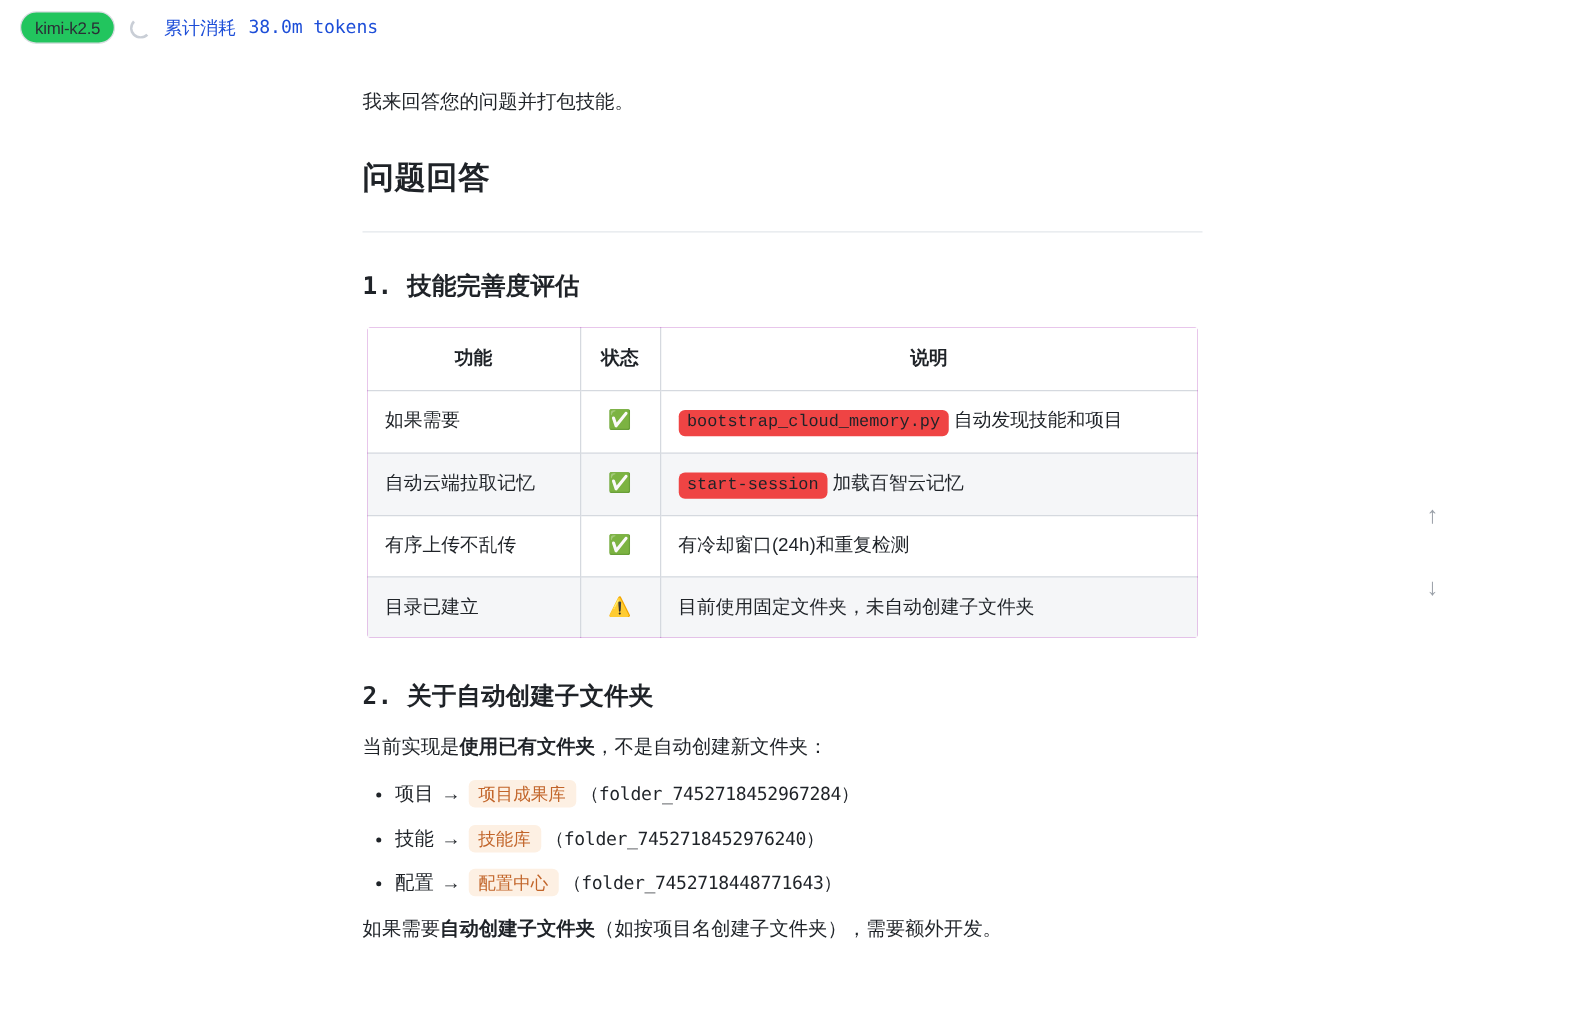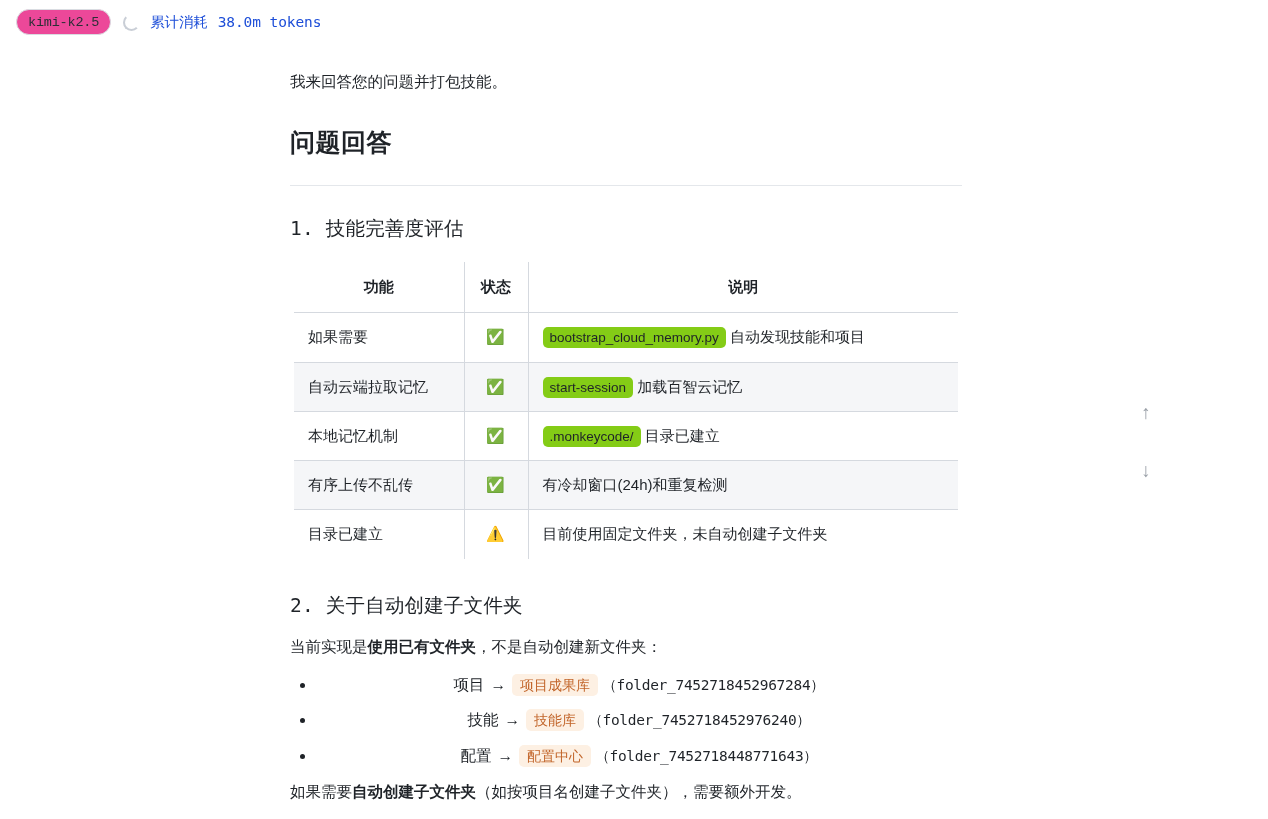--- a/index.html
+++ b/index.html
@@ -21,24 +21,24 @@
     padding: 0 16px;
     background: #ffffff;
   }
   .model-chip {
     display: inline-flex;
     align-items: center;
     height: 26px;
     padding: 0 11px;
     border: 1px solid #d9dce1;
     border-radius: 13px;
-    font-family: Liberation Mono, monospace;
+    font-family: Liberation Sans, sans-serif;
     font-size: 13.5px;
     color: #2b2f36;
-    background: #ec4899;
+    background: #22c55e;
     letter-spacing: -0.2px;
   }
   .spinner {
     width: 17px; height: 17px;
     border-radius: 50%;
     border: 2px solid #c9ced6;
     border-top-color: transparent;
     border-right-color: transparent;
     margin-left: 2px;
   }
@@ -69,21 +69,21 @@
   h1.doc-h1 {
     font-size: 25px;
     font-weight: 700;
     margin: 26px 0 0 0;
     padding-bottom: 20px;
     border-bottom: 1px solid #e4e7eb;
     letter-spacing: 0.5px;
   }
   h2.doc-h2 {
     font-size: 19.5px;
-    font-weight: 400;
+    font-weight: 700;
     margin: 26px 0 10px 0;
     font-family: "DejaVu Sans Mono", "Liberation Sans", sans-serif;
     letter-spacing: 0.2px;
   }
   .tight { margin-top: 22px; }
   b, strong { font-weight: 700; }
 
   table.info {
     border-collapse: collapse;
     width: 672px;
@@ -106,44 +106,43 @@
     vertical-align: middle;
   }
   table.info tr:nth-child(even) td { background: #f5f6f8; }
   table.info tr:nth-child(odd) td { background: #ffffff; }
   .col-func { width: 172px; text-align: left; }
   .col-state { width: 64px; text-align: center; }
   .col-desc { text-align: left; }
   .state-icon { font-size: 15px; }
 
   code.inline {
-    font-family: Liberation Sans, sans-serif;
+    font-family: Liberation Mono, monospace;
     font-size: 13.5px;
-    background: #84cc16;
+    background: #ef4444;
     border-radius: 5px;
     padding: 3px 7px;
     color: #1f2328;
     white-space: nowrap;
   }
   code.tag-orange {
     font-family: "Liberation Sans", sans-serif;
     font-size: 14px;
     background: #fdf0e3;
     color: #c2652a;
     border-radius: 5px;
     padding: 3px 8px;
   }
   ul.bullets {
     margin: 10px 0 8px 0;
     padding-left: 22px;
   }
   ul.bullets li {
     margin: 0 0 6px 4px;
     line-height: 1.9;
-    text-align: center;
   }
   .mono {
     font-family: "DejaVu Sans Mono", monospace;
     font-size: 14.5px;
     letter-spacing: -0.3px;
   }
   .arrow { padding: 0 6px; }
 
   .scroll-btns {
     position: absolute;
@@ -208,28 +207,20 @@
             <code class="inline">bootstrap_cloud_memory.py</code>
             <span>自动发现技能和项目</span>
           </td>
         </tr>
         <tr>
           <td class="col-func">自动云端拉取记忆</td>
           <td class="col-state"><span class="state-icon">✅</span></td>
           <td class="col-desc">
             <code class="inline">start-session</code>
             <span>加载百智云记忆</span>
-          </td>
-        </tr>
-        <tr>
-          <td class="col-func">本地记忆机制</td>
-          <td class="col-state"><span class="state-icon">✅</span></td>
-          <td class="col-desc">
-            <code class="inline">.monkeycode/</code>
-            <span>目录已建立</span>
           </td>
         </tr>
         <tr>
           <td class="col-func">有序上传不乱传</td>
           <td class="col-state"><span class="state-icon">✅</span></td>
           <td class="col-desc">
             <span>有冷却窗口(24h)和重复检测</span>
           </td>
         </tr>
         <tr>

